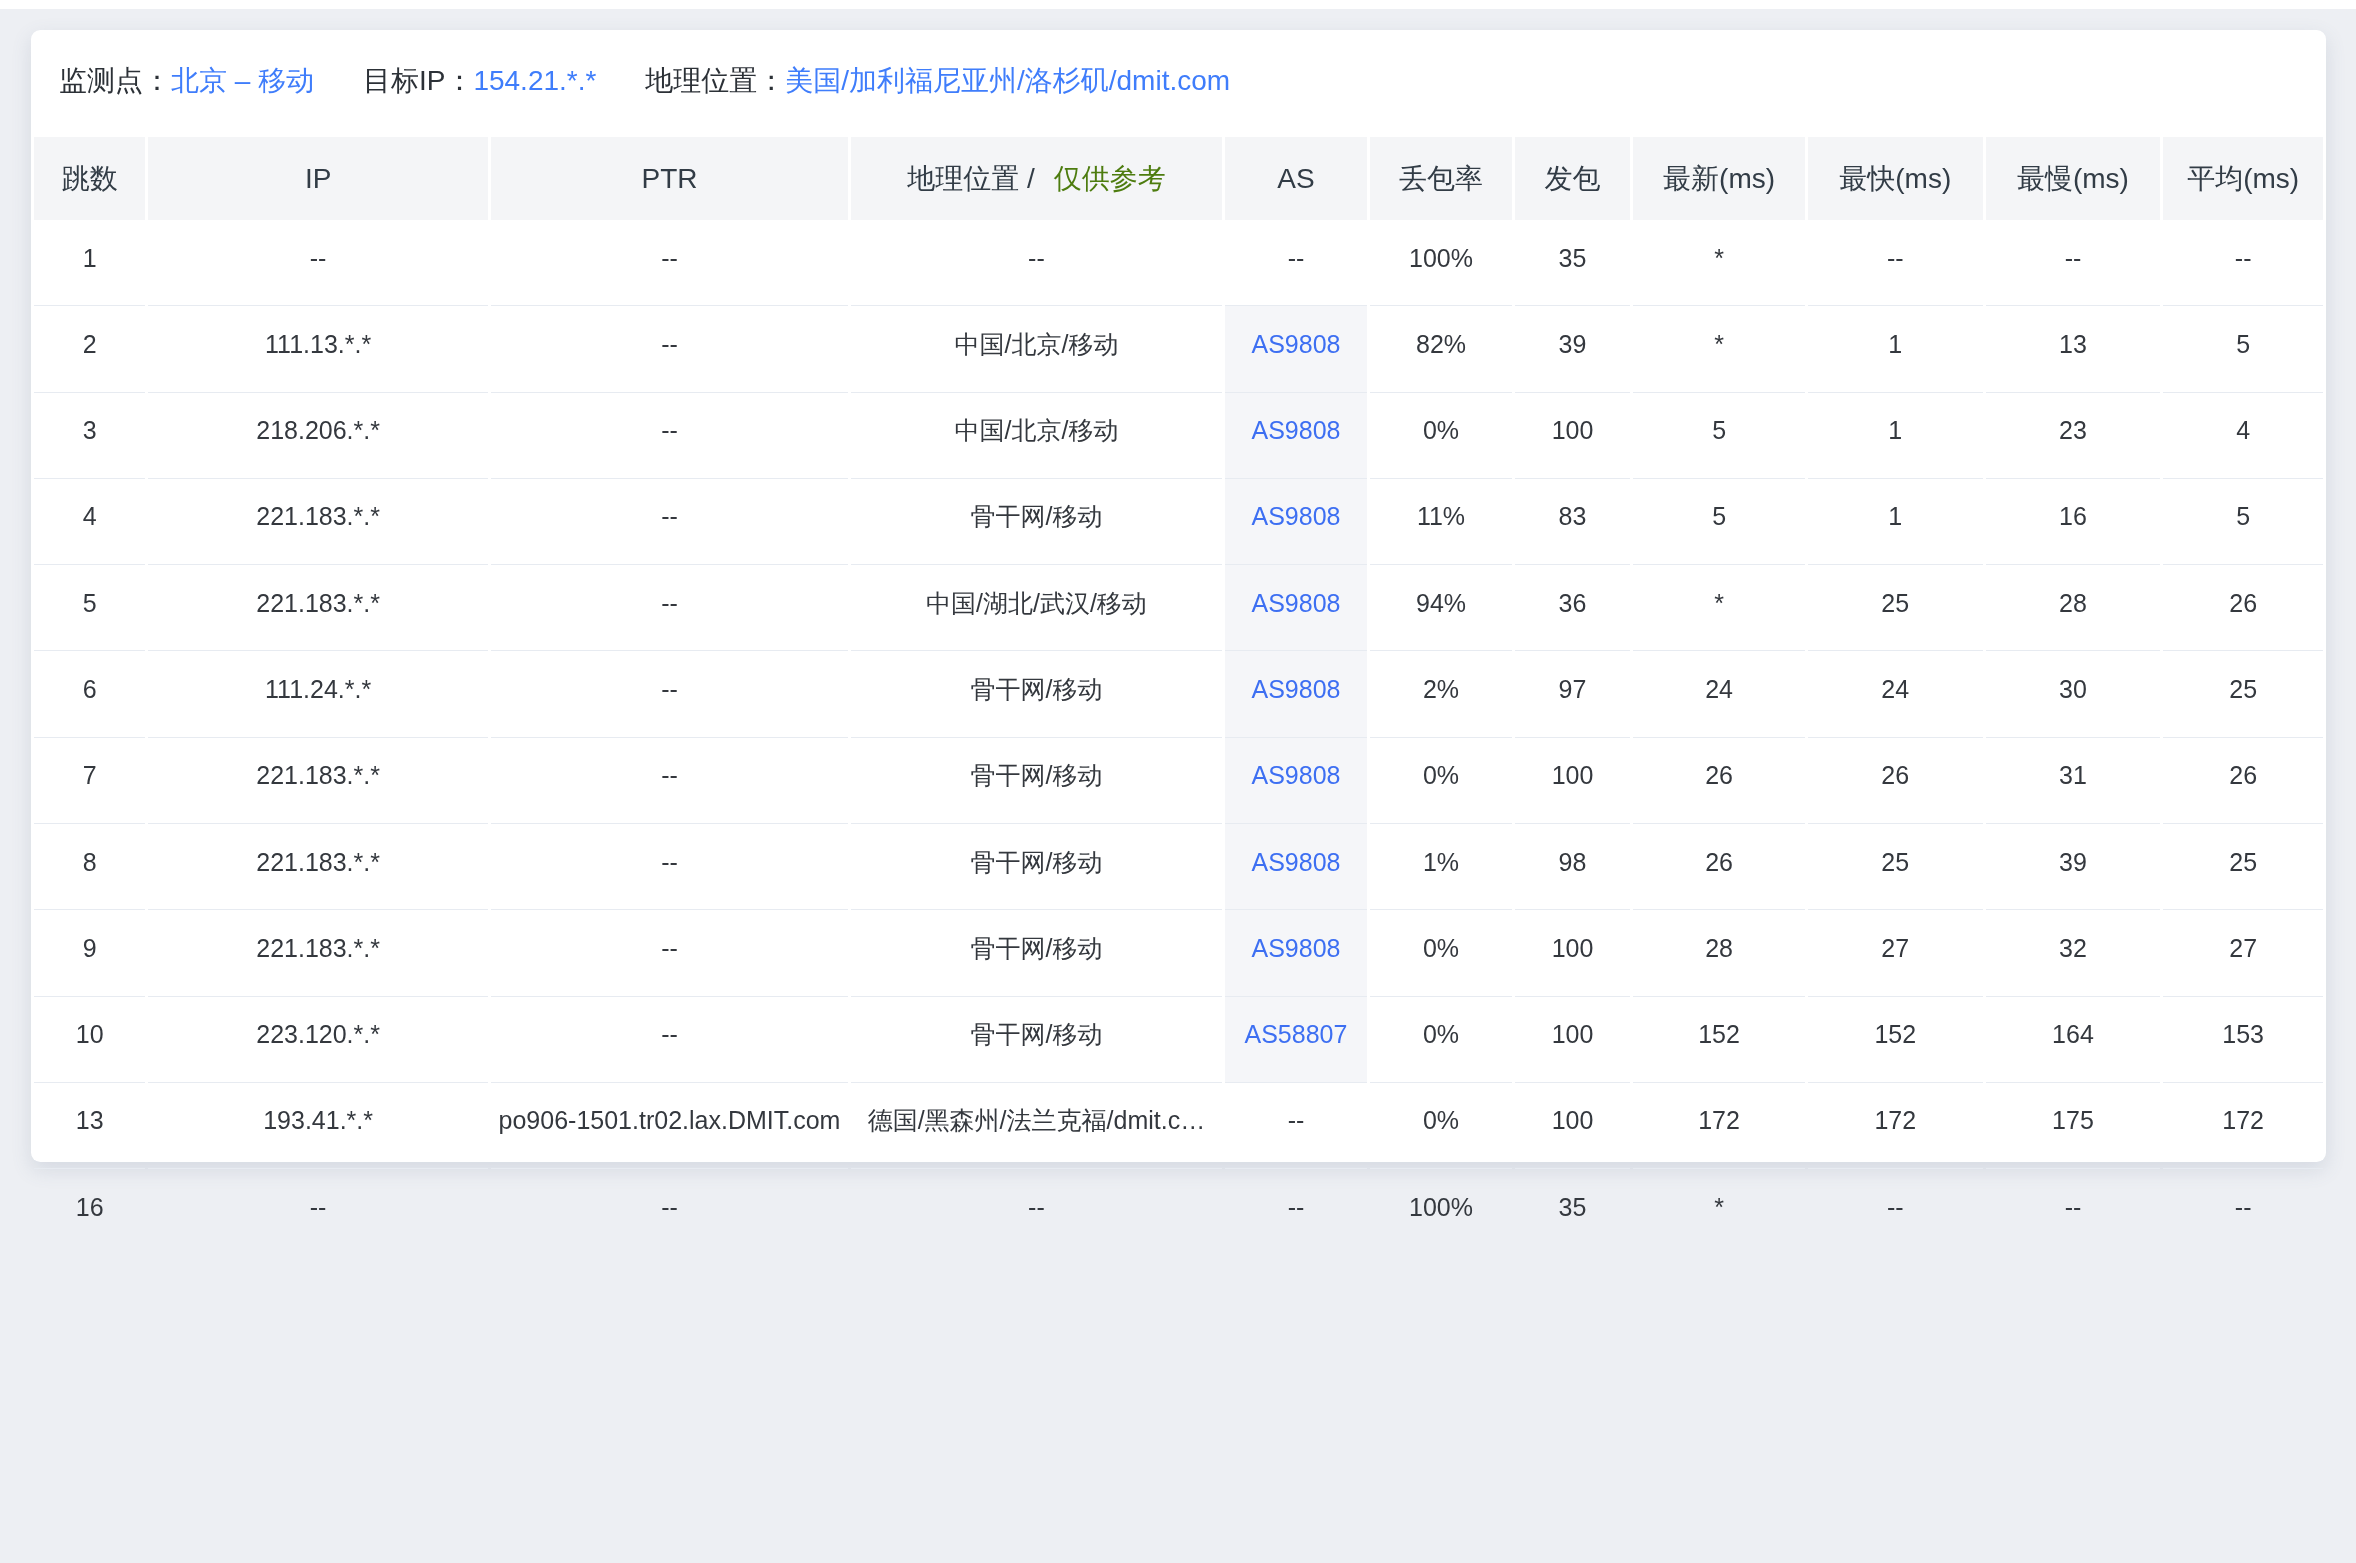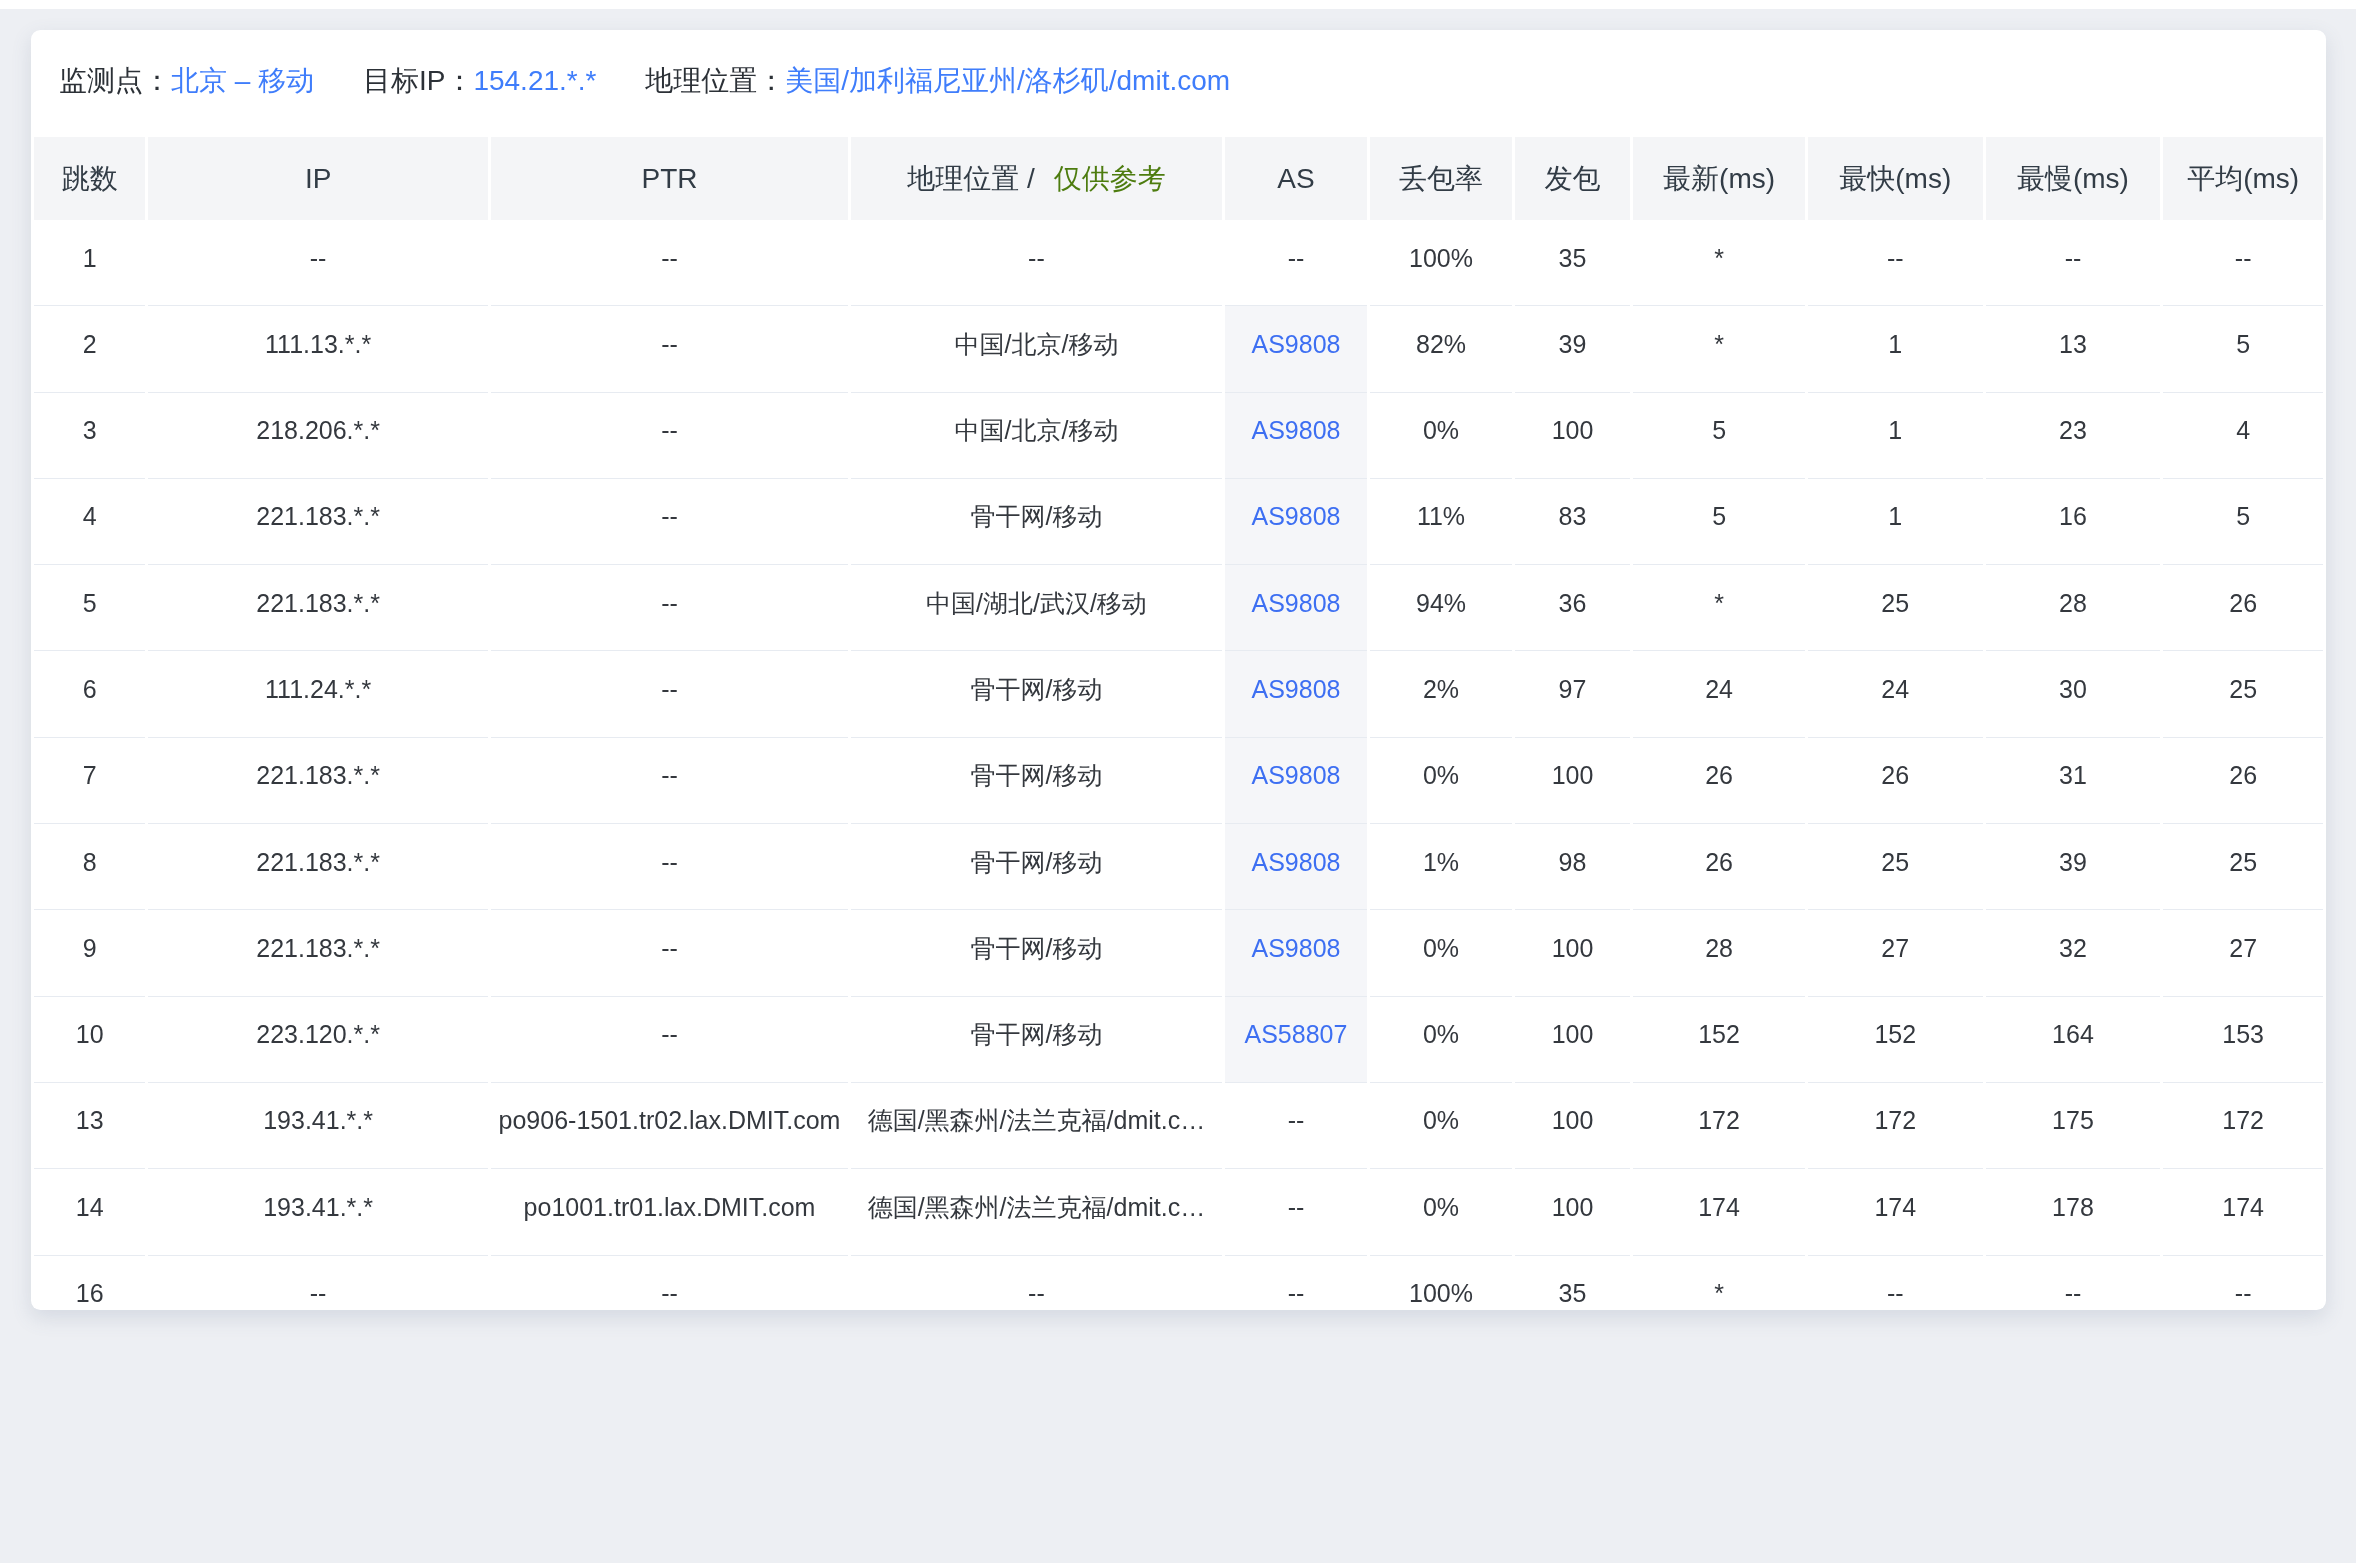--- a/index.html
+++ b/index.html
@@ -9,21 +9,21 @@
     font-family: "Liberation Sans", "DejaVu Sans", sans-serif;
     position: relative;
     overflow: hidden;
   }
   .top-strip {
     position: absolute; left: 0; top: 0;
     width: 100%; height: 9.3px; background: #ffffff;
   }
   .card {
     position: absolute; left: 31px; top: 30px;
-    width: 2295px; height: 1280px;
+    width: 2295px; height: 1132px;
     background: #ffffff;
     border-radius: 9.3px;
     box-shadow: 0 7.4px 20.4px rgba(90,105,135,0.16);
   }
   .info-bar {
     padding: 37px 26px 42px 28px;
     font-size: 28px; line-height: 28px;
     color: #2c3137;
     white-space: nowrap;
   }
@@ -238,33 +238,20 @@
           <td>德国/黑森州/法兰克福/dmit.c…</td>
           <td>--</td>
           <td>0%</td>
           <td>100</td>
           <td>172</td>
           <td>172</td>
           <td>175</td>
           <td>172</td>
         </tr>
         <tr>
-          <td>14</td>
-          <td>193.41.*.*</td>
-          <td>po1001.tr01.lax.DMIT.com</td>
-          <td>德国/黑森州/法兰克福/dmit.c…</td>
-          <td>--</td>
-          <td>0%</td>
-          <td>100</td>
-          <td>174</td>
-          <td>174</td>
-          <td>178</td>
-          <td>174</td>
-        </tr>
-        <tr>
           <td>16</td>
           <td>--</td>
           <td>--</td>
           <td>--</td>
           <td>--</td>
           <td>100%</td>
           <td>35</td>
           <td>*</td>
           <td>--</td>
           <td>--</td>

